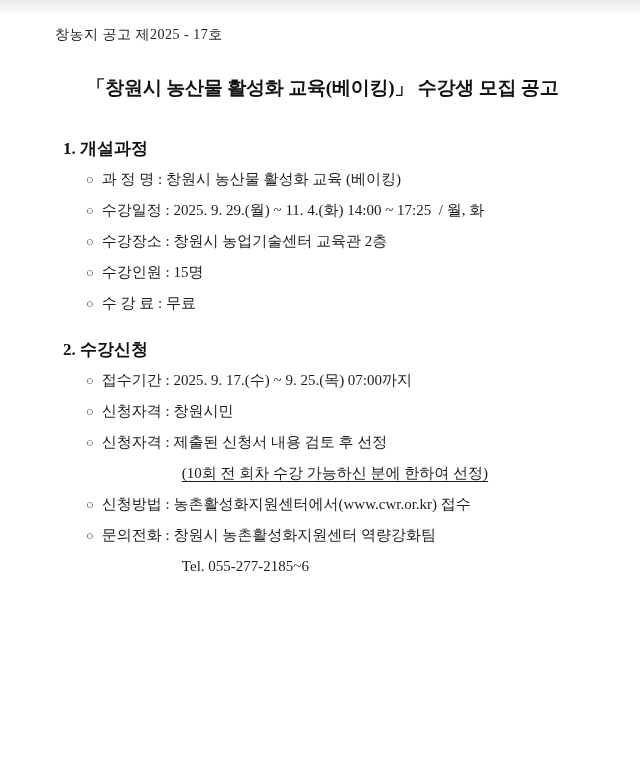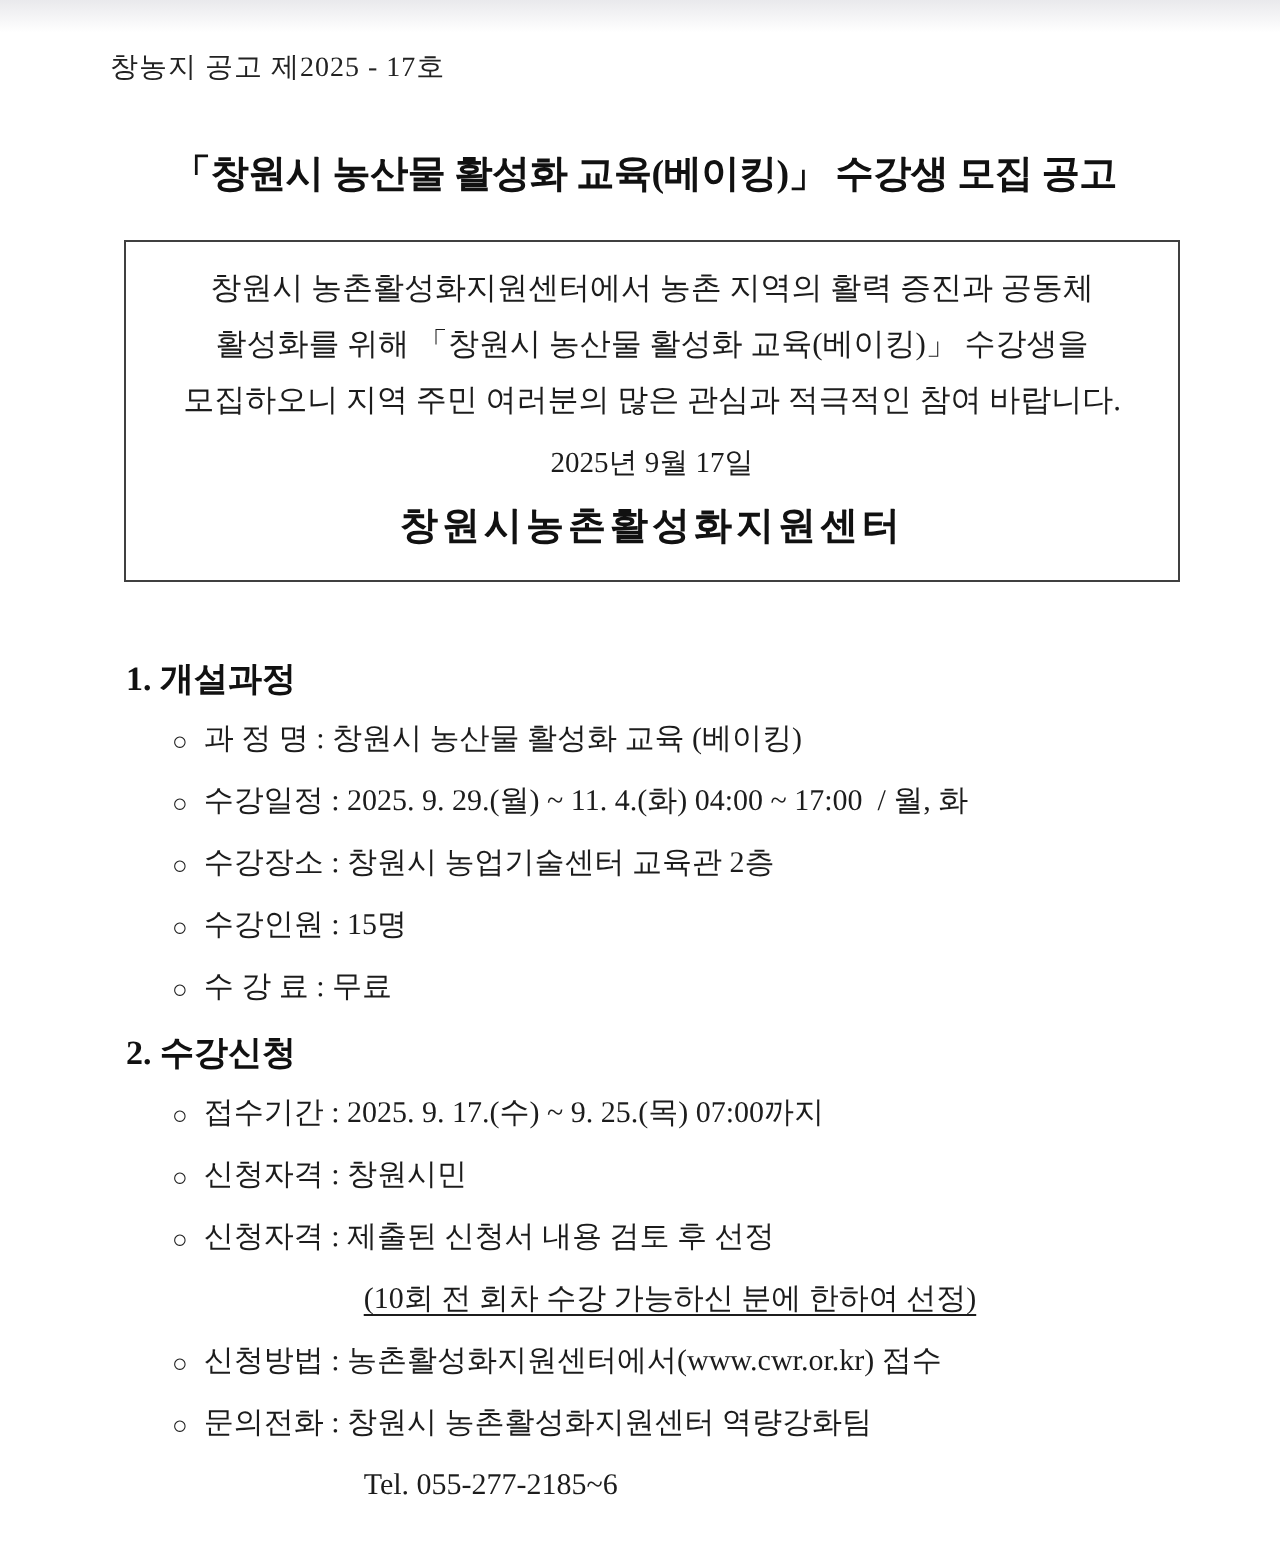--- a/index.html
+++ b/index.html
@@ -31,62 +31,55 @@
     border:1.5px solid #404040;
     padding:10px 6px 13px;
     text-align:center;
   }
   .box-line { font-size:15.5px; line-height:28px; color:#1c1c1c; white-space:pre-wrap; }
   .box-date { margin-top:5px; font-size:14.5px; line-height:24px; }
   .box-org  { margin-top:7px; font-size:19px; font-weight:700; letter-spacing:2px; line-height:26px; color:#111; }
 
   .section { display:flow-root; margin-left:8px; }
   .section-course { margin-top:38px; }
-  .section-apply  { }
+  .section-apply  { margin-top:14px; }
   .section-heading { font-size:17px; font-weight:700; line-height:22px; margin-bottom:10px; color:#111; }
 
   .item { display:flex; align-items:flex-start; gap:8px; margin:0 0 13px 23px; }
   .bullet { font-size:13px; line-height:18px; color:#222; flex:0 0 auto; transform:translateY(1px); }
   .item-body { flex:1 1 auto; }
   .item-text { font-size:15px; line-height:18px; white-space:pre-wrap; color:#1c1c1c; }
   .item-sub  { margin-top:13px; padding-left:80px; font-size:15px; line-height:18px; white-space:pre-wrap; color:#1c1c1c; }
   .underlined { text-decoration:underline; text-underline-offset:3px; }
 </style>
 </head>
 <body>
 
 <div class="top-shade"></div>
 
 <div class="page">
 
   <div class="doc-number">창농지 공고 제2025 - 17호</div>
 
   <h1 class="title">「창원시 농산물 활성화 교육(베이킹)」 수강생 모집 공고</h1>
 
-  <div class="notice-box">
-    <div class="box-line">창원시 농촌활성화지원센터에서 농촌 지역의 활력 증진과 공동체</div>
-    <div class="box-line">활성화를 위해 「창원시 농산물 활성화 교육(베이킹)」 수강생을</div>
-    <div class="box-line">모집하오니 지역 주민 여러분의 많은 관심과 적극적인 참여 바랍니다.</div>
-    <div class="box-date">2025년 9월 17일</div>
-    <div class="box-org">창원시농촌활성화지원센터</div>
-  </div>
 
   <section class="section section-course">
     <h2 class="section-heading">1. 개설과정</h2>
 
     <div class="item">
       <span class="bullet">○</span>
       <div class="item-body">
           <div class="item-text">과 정 명 : 창원시 농산물 활성화 교육 (베이킹)</div>
         </div>
     </div>
     <div class="item">
       <span class="bullet">○</span>
       <div class="item-body">
-          <div class="item-text">수강일정 : 2025. 9. 29.(월) ~ 11. 4.(화) 04:00 ~ 17:00  / 월, 화</div>
+          <div class="item-text">수강일정 : 2025. 9. 29.(월) ~ 11. 4.(화) 14:00 ~ 17:25  / 월, 화</div>
         </div>
     </div>
     <div class="item">
       <span class="bullet">○</span>
       <div class="item-body">
           <div class="item-text">수강장소 : 창원시 농업기술센터 교육관 2층</div>
         </div>
     </div>
     <div class="item">
       <span class="bullet">○</span>

